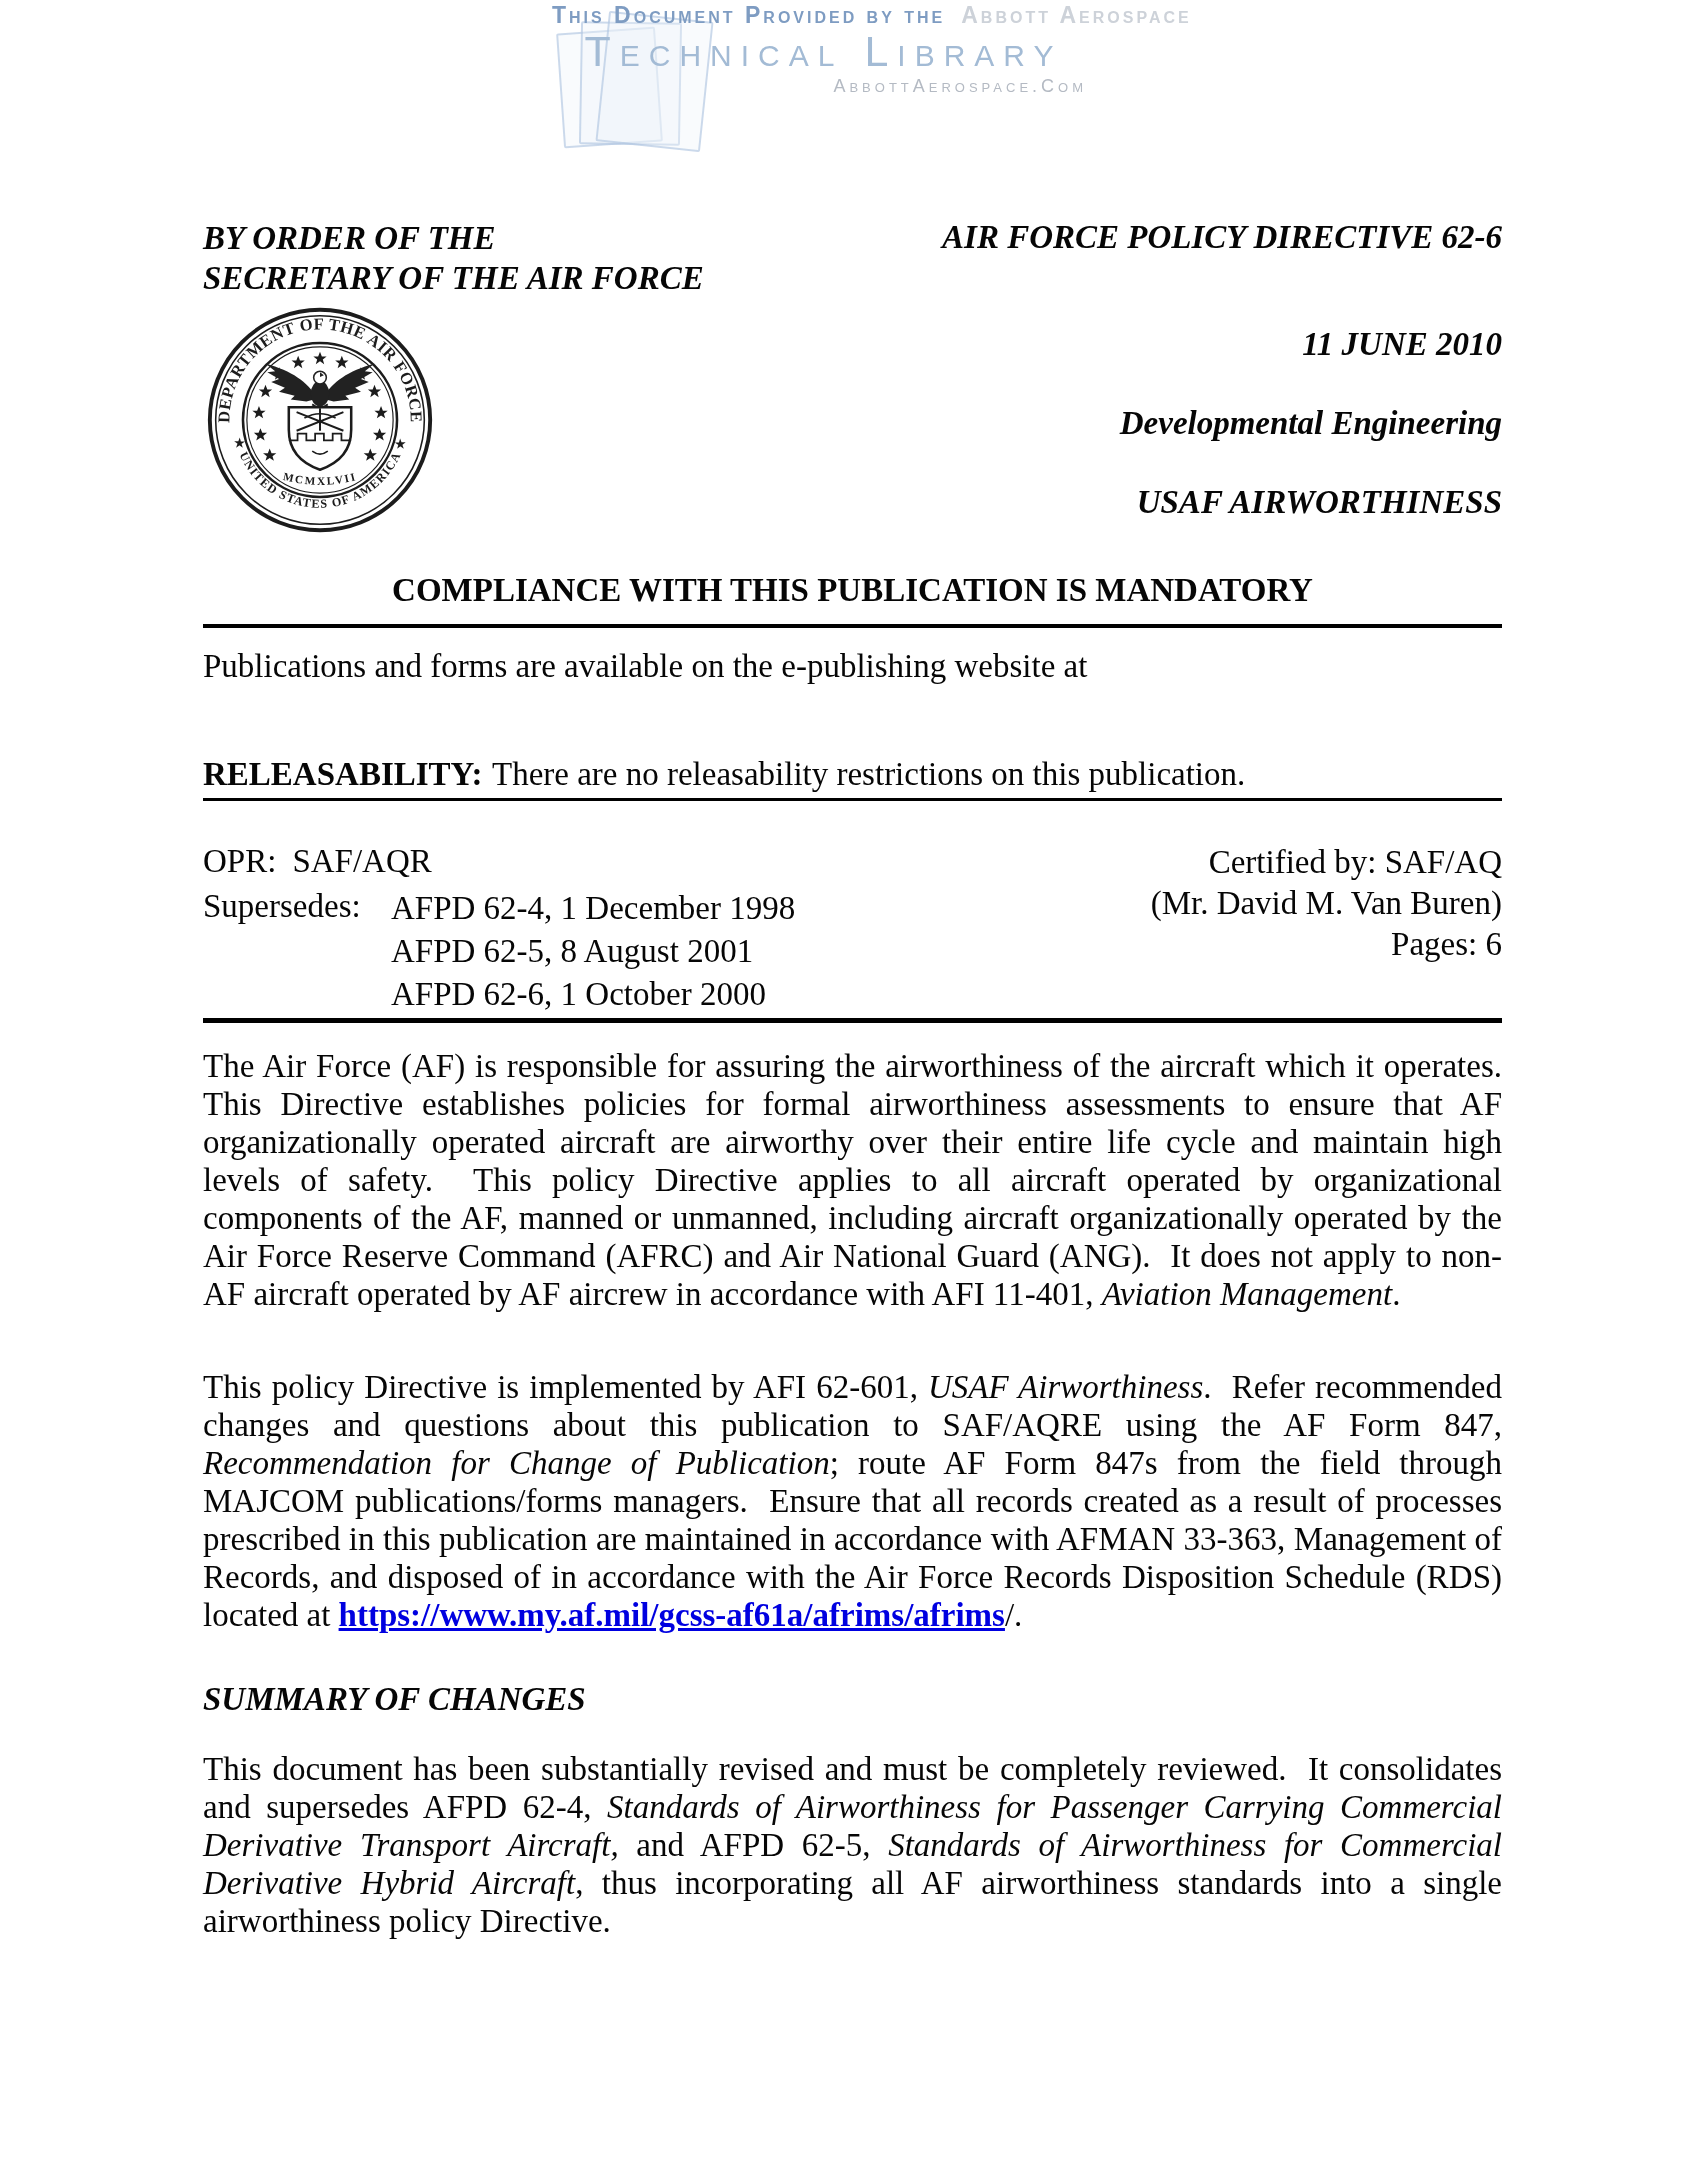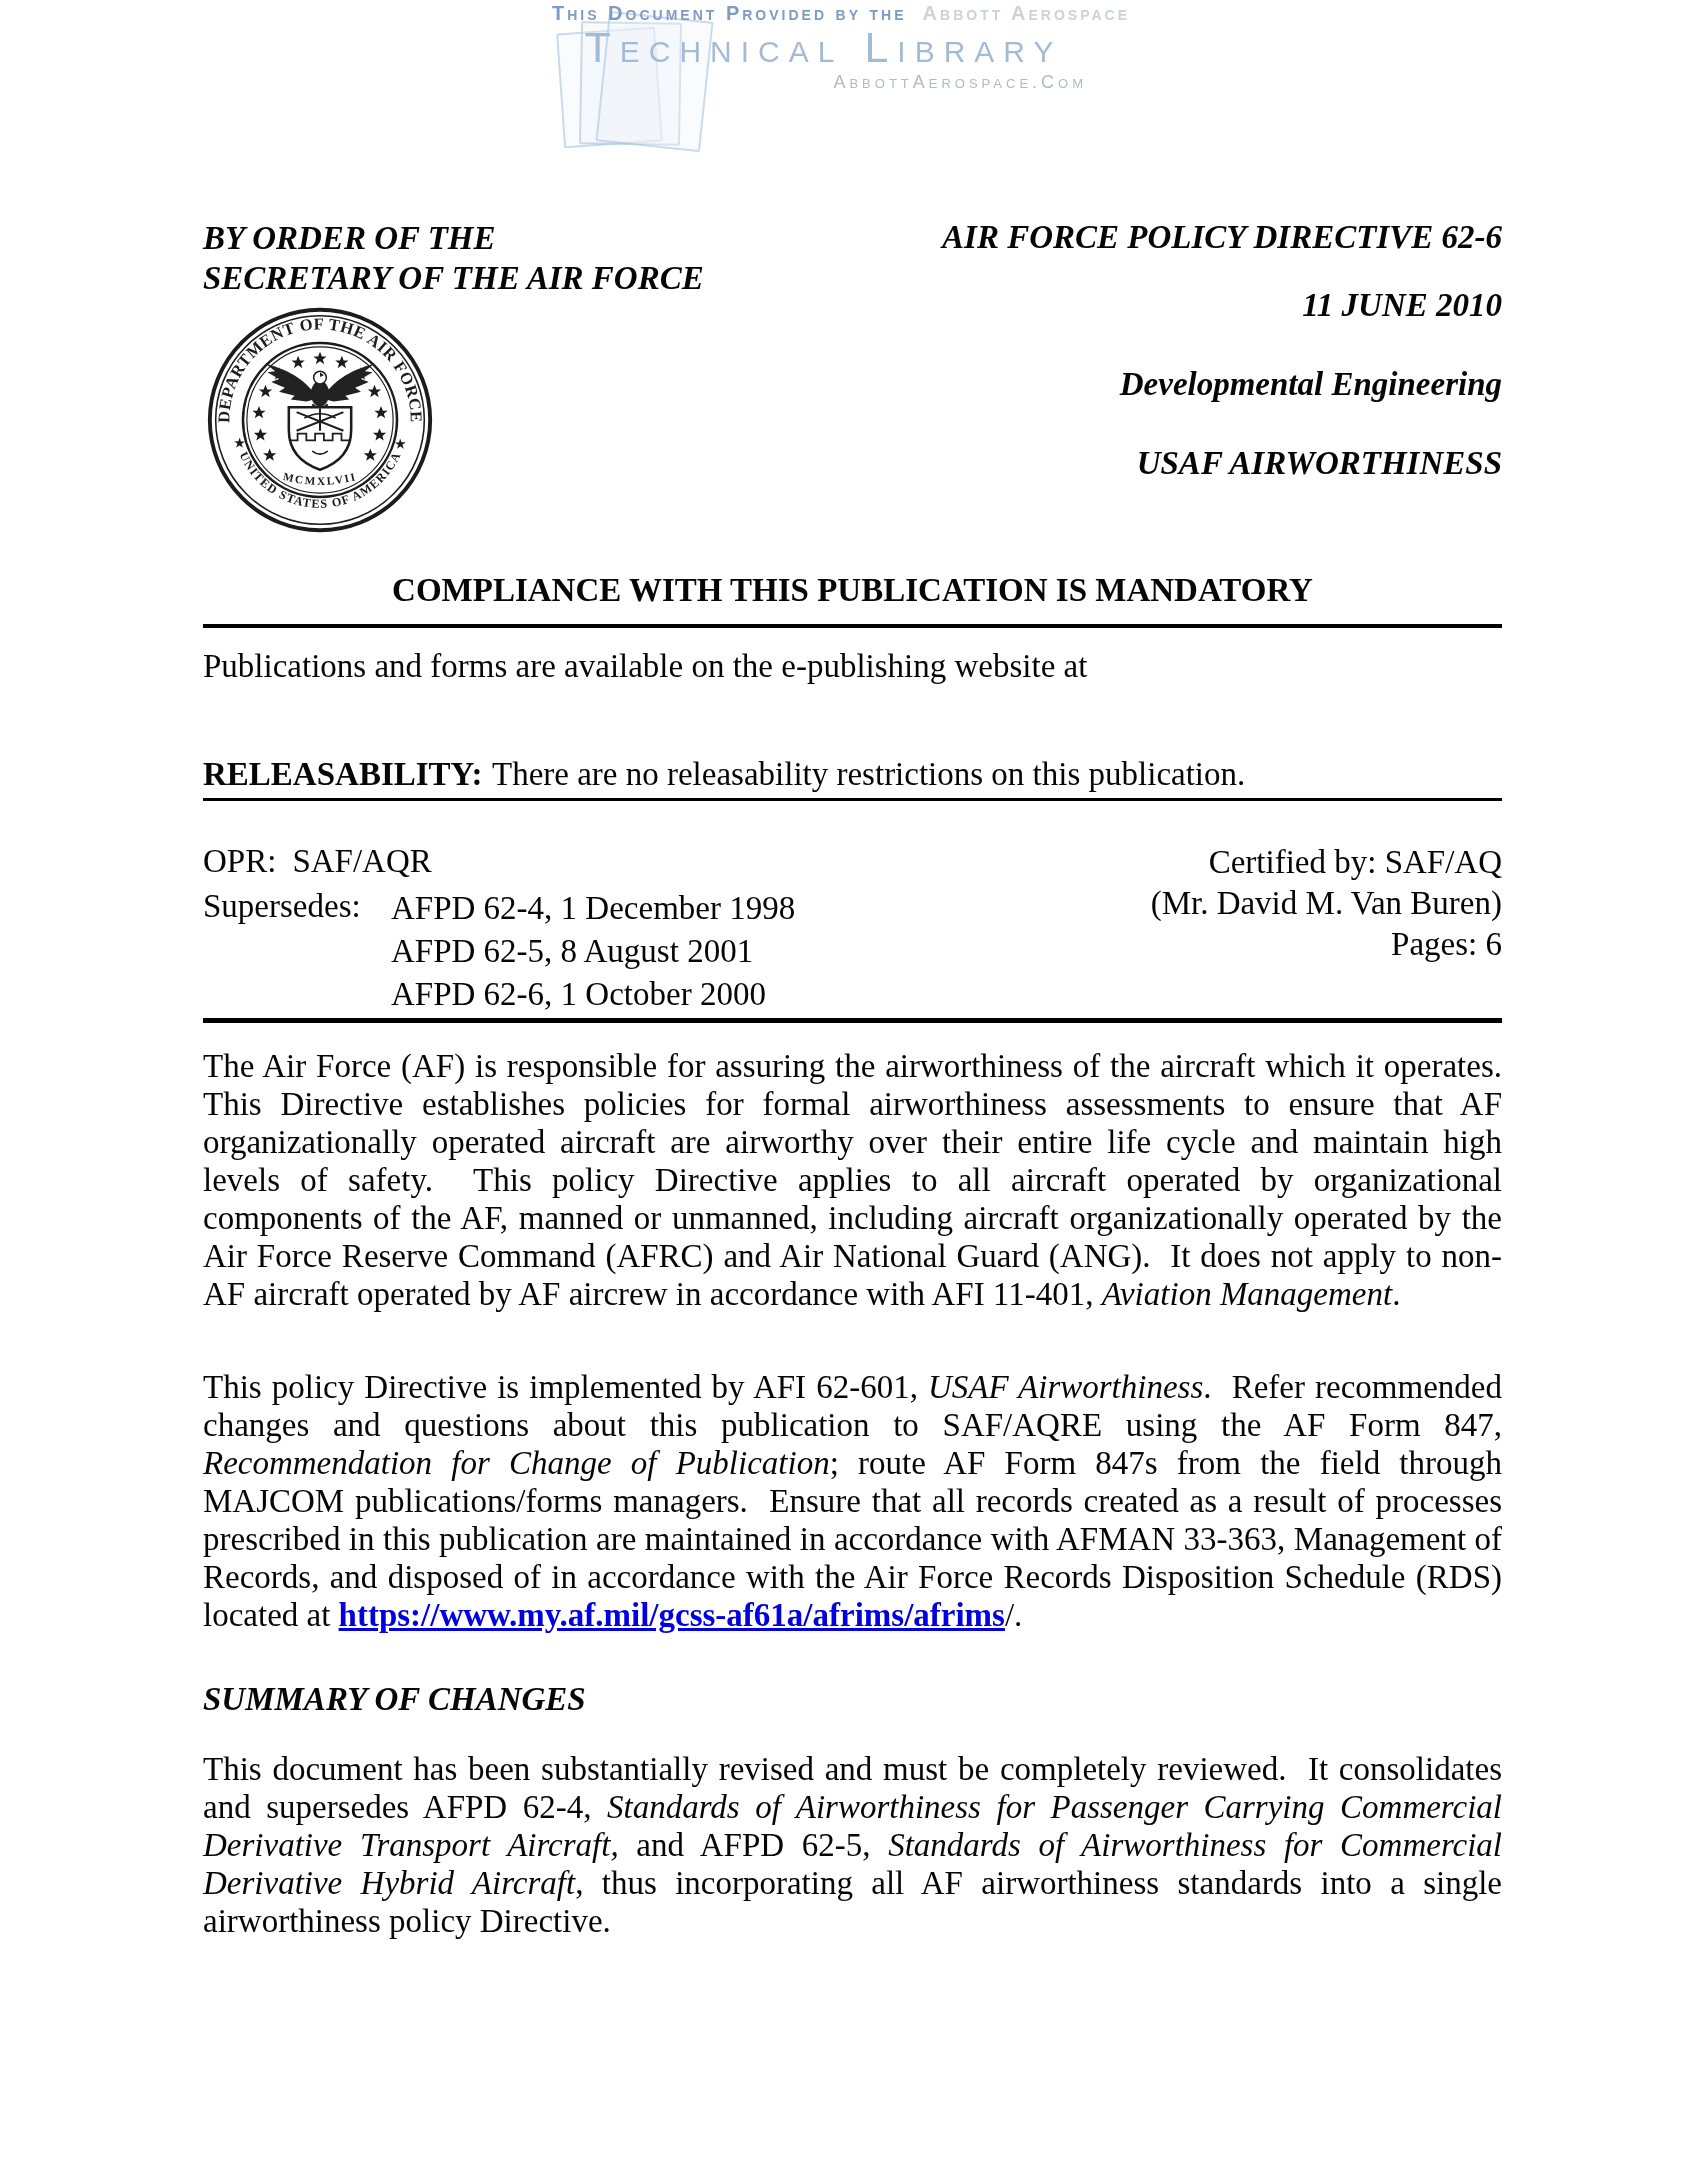--- a/index.html
+++ b/index.html
@@ -11,28 +11,28 @@
     color:#060606;
     overflow:hidden;
   }
   
   .watermark{position:absolute;left:552px;top:2px;width:543px;font-family:"Liberation Sans",sans-serif;}
   .wm-pages{position:absolute;left:8px;top:14px;width:158px;height:119px;z-index:0;}
   .wm-pages .pg{position:absolute;border:2px solid rgba(165,190,220,.55);background:rgba(238,244,250,.35);border-radius:2px;}
   .pg1{left:0;top:14px;width:95px;height:111px;transform:rotate(-4deg);}
   .pg2{left:20px;top:6px;width:97px;height:119px;transform:rotate(1deg);}
   .pg3{left:42px;top:0;width:101px;height:127px;transform:rotate(6deg);}
-  .wm-row1{position:relative;z-index:1;text-align:center;font-variant:small-caps;font-weight:600;font-size:20px;letter-spacing:3px;color:#7e9cc2;white-space:nowrap;}
+  .wm-row1{position:relative;z-index:1;text-align:center;font-variant:small-caps;font-weight:600;font-size:23px;letter-spacing:3px;color:#7e9cc2;white-space:nowrap;}
   .wm-brand{color:#cdd2d9;margin-left:16px;}
   .wm-row2{position:relative;z-index:1;text-align:center;font-variant:small-caps;font-weight:400;font-size:43px;letter-spacing:9px;color:#a3bbd5;margin-top:-2px;white-space:nowrap;}
   .wm-row3{position:relative;z-index:1;text-align:right;padding-right:8px;font-variant:small-caps;font-weight:500;font-size:18px;letter-spacing:4px;color:#b4bac3;margin-top:0px;white-space:nowrap;}
   
   .by-order{position:absolute;left:203px;top:218px;width:594px;font-size:33px;font-weight:bold;font-style:italic;line-height:40px;}
   .title-block{position:absolute;right:181px;top:218px;width:713px;text-align:right;font-size:33px;font-weight:bold;font-style:italic;line-height:38px;}
-  .title-block .t-date{margin-top:30px;}
+  .title-block .t-date{margin-top:69px;}
   .title-block .t-cat{margin-top:41px;}
   .title-block .t-sub{margin-top:41px;}
   .seal{position:absolute;left:203px;top:303px;width:234px;height:234px;}
   
   .compliance{position:absolute;left:203px;top:572px;width:1299px;text-align:center;font-size:33px;font-weight:bold;}
   .rule{position:absolute;left:203px;width:1299px;background:#000;}
   .rule1{top:624px;height:4px;}
   .rule2{top:798px;height:3px;}
   .rule3{top:1018px;height:5px;}
   

